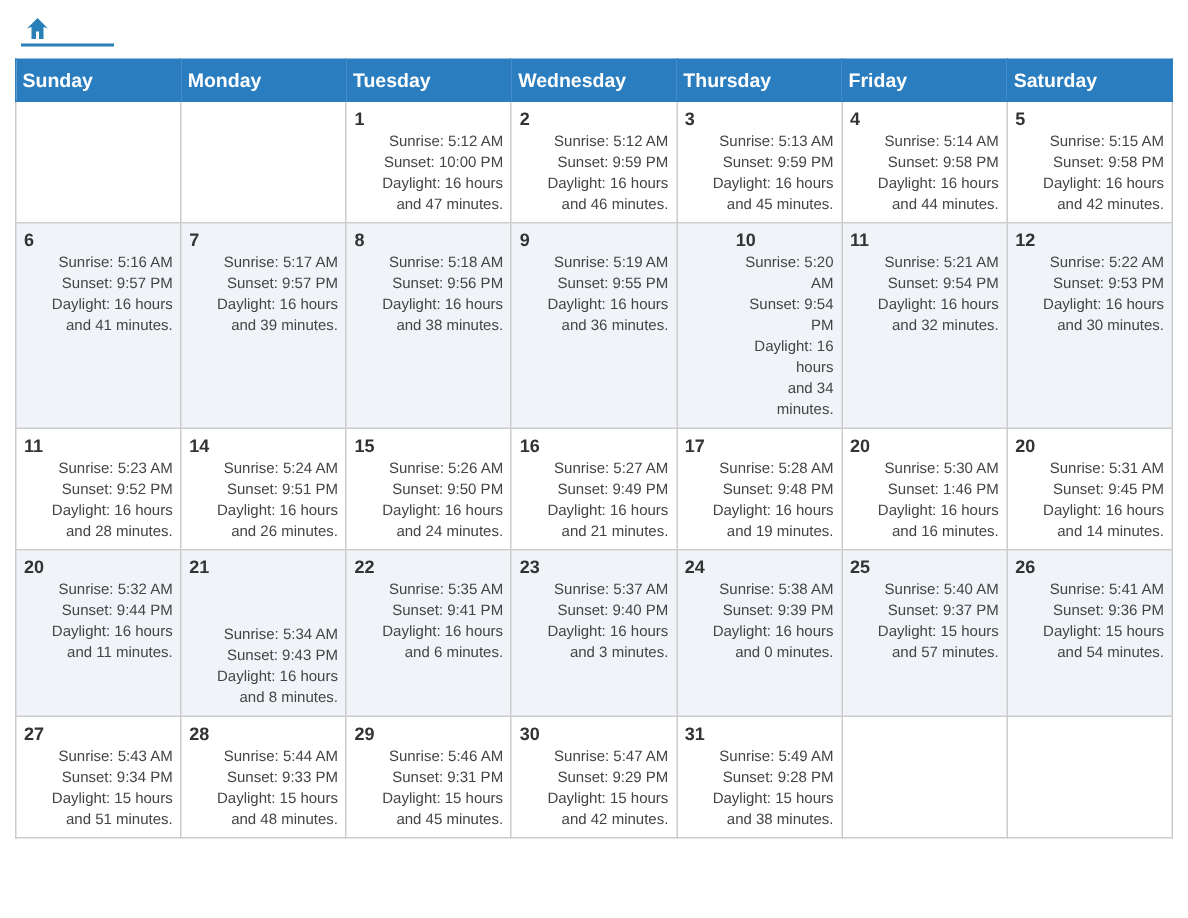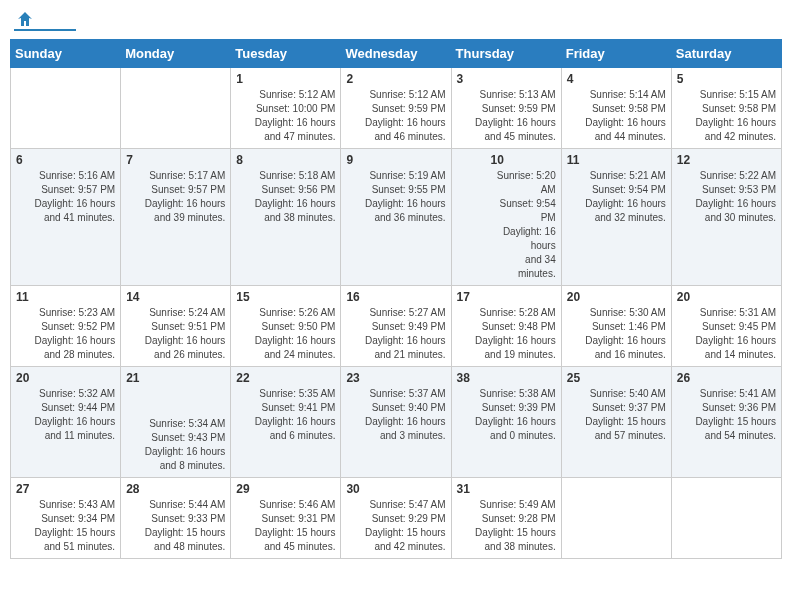--- a/index.html
+++ b/index.html
@@ -299,21 +299,21 @@
 and 6 minutes.</div>
         </td>
         <td style="background: rgb(240, 244, 248);">
           <span class="day-number">23</span>
           <div class="day-info" style="white-space: pre-line;">Sunrise: 5:37 AM
 Sunset: 9:40 PM
 Daylight: 16 hours
 and 3 minutes.</div>
         </td>
         <td style="background: rgb(240, 244, 248);">
-          <span class="day-number">38</span>
+          <span class="day-number">24</span>
           <div class="day-info" style="white-space: pre-line;">Sunrise: 5:38 AM
 Sunset: 9:39 PM
 Daylight: 16 hours
 and 0 minutes.</div>
         </td>
         <td style="background: rgb(240, 244, 248);">
           <span class="day-number">25</span>
           <div class="day-info" style="white-space: pre-line;">Sunrise: 5:40 AM
 Sunset: 9:37 PM
 Daylight: 15 hours

